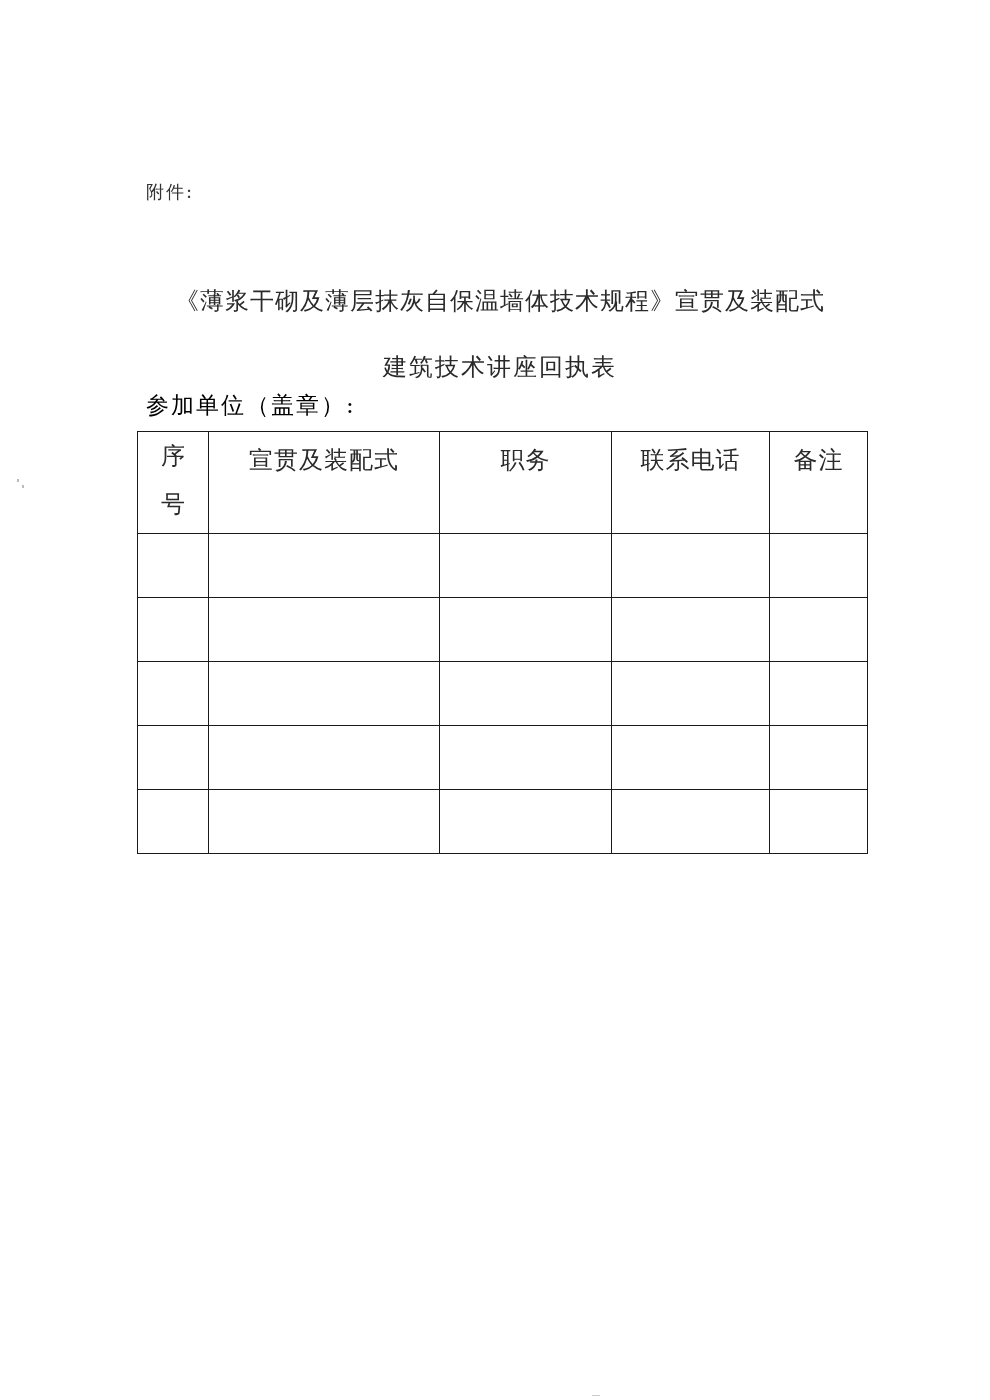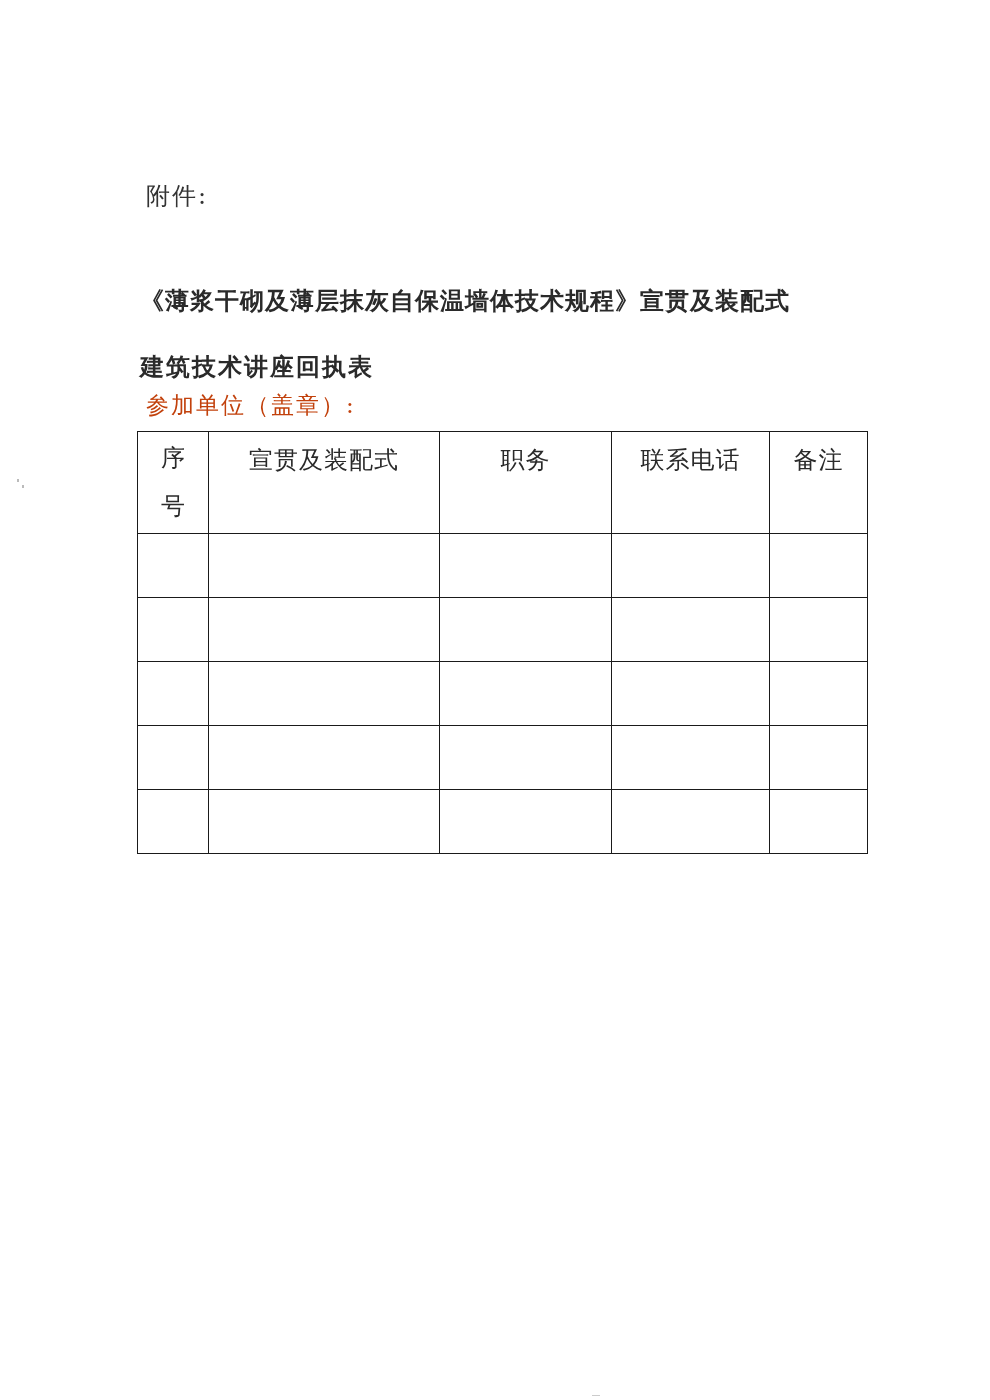--- a/index.html
+++ b/index.html
@@ -12,54 +12,56 @@
       height: 1400px;
       position: relative;
       overflow: hidden;
       font-family: "DejaVu Serif", "Liberation Serif", serif;
       color: #222222;
     }
     .attachment-label {
       position: absolute;
       left: 146px;
       top: 180px;
-      font-size: 24px;
+      font-size: 18px;
       letter-spacing: 2px;
       color: #333333;
     }
     .doc-title {
       position: absolute;
       left: 140px;
       width: 720px;
+      text-align: center;
       font-size: 24px;
-      font-weight: bold;
+      font-weight: normal;
       color: #2a2a2a;
       letter-spacing: 1px;
     }
     .doc-title.line1 { top: 285px; }
     .doc-title.line2 { top: 351px; letter-spacing: 2px; }
     .unit-label {
       position: absolute;
       left: 146px;
       top: 390px;
       font-size: 23px;
       letter-spacing: 2px;
-      color: #c2410c;
+      color: #000000;
     }
     .form-table {
       position: absolute;
       left: 137px;
       top: 431px;
       border-collapse: collapse;
       table-layout: fixed;
     }
     .form-table th, .form-table td {
       border: 1.6px solid #1a1a1a;
       padding: 0;
       vertical-align: top;
+      font-family: Liberation Mono, monospace;
     }
     .form-table th {
       height: 101px;
       font-weight: normal;
       font-size: 24px;
       color: #2a2a2a;
       text-align: center;
     }
     .form-table th .hdr {
       display: block;

